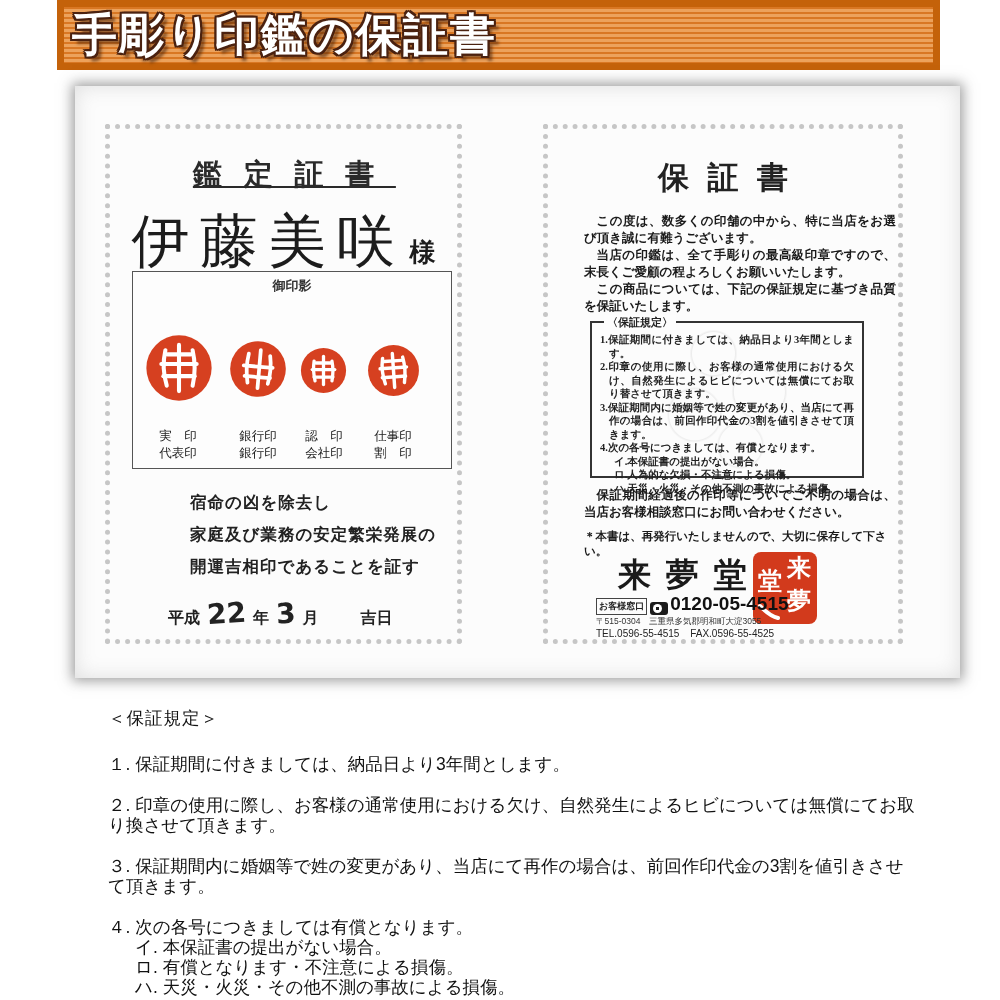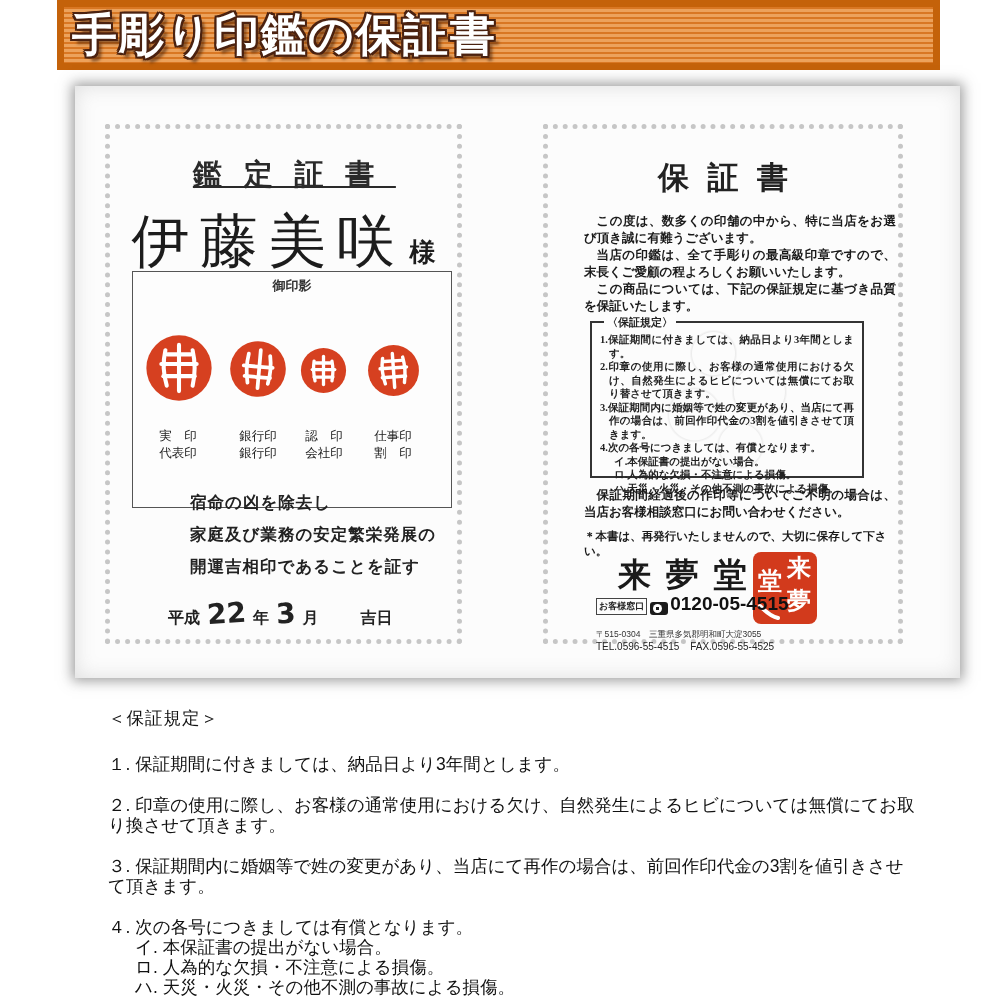--- a/index.html
+++ b/index.html
@@ -48,21 +48,21 @@
     text-align: center; font-size: 29px; font-weight: bold;
     letter-spacing: 0.75em; text-indent: 0.75em; color: #2a2a2a; text-decoration: underline;
   }
   .acert-name-row {
     position: absolute; top: 74px; left: 0; width: 100%; text-align: center;
     white-space: nowrap;
   }
   .acert-name { font-size: 58px; font-weight: normal; letter-spacing: 0.18em; color: #1c1c1c; }
   .acert-honorific { font-size: 26px; font-weight: bold; color: #1c1c1c; }
   .sealbox {
-    position: absolute; left: 22px; top: 142px; width: 320px; height: 237px;
+    position: absolute; left: 22px; top: 142px; width: 320px; height: 198px;
     border: 1px solid #555; background: #fdfdfd;
   }
   .sealbox-label {
     position: absolute; top: 5px; left: 0; width: 100%;
     text-align: center; font-size: 13px; font-weight: bold; color: #333;
   }
   .seal { position: absolute; }
   .seal svg { display: block; width: 100%; height: 100%; }
   .seal-1 { left: 12px;  top: 62px; width: 68px; height: 68px; }
   .seal-2 { left: 96px;  top: 68px; width: 58px; height: 58px; }
@@ -147,21 +147,21 @@
   .freedial {
     display: inline-block; width: 18px; height: 13px; background: #1b1b1b;
     border-radius: 3px; margin-right: 2px; position: relative;
   }
   .freedial::after {
     content: ""; position: absolute; left: 3px; top: 2px; width: 9px; height: 9px;
     border-radius: 50%; background:
       radial-gradient(circle at 50% 50%, #1b1b1b 0 1.5px, #fff 2px 4.5px);
   }
   .phone { font-size: 19px; font-weight: bold; color: #111; letter-spacing: 0; }
-  .contact-address { font-size: 8.5px; color: #333; margin-top: 14px; white-space: nowrap; }
+  .contact-address { font-size: 8.5px; color: #333; margin-top: 1px; white-space: nowrap; }
   .contact-telfax { font-size: 10px; color: #222; white-space: nowrap; }
   .contact-telfax .fax { margin-left: 8px; }
   .shop-stamp { position: absolute; left: 204px; top: 422px; width: 66px; height: 74px; }
   .shop-stamp svg { display: block; width: 100%; height: 100%; }
 
   
   .terms { position: absolute; left: 108px; top: 706px; width: 812px; }
   .terms-heading { font-size: 17.5px; letter-spacing: 1px; margin-bottom: 24px; }
   .term-item { font-size: 17.5px; line-height: 20px; margin-bottom: 21px; }
   .term-item.last { margin-bottom: 0; }
@@ -324,15 +324,15 @@
   </div>
 </div>
 
 <div class="terms">
   <div class="terms-heading">＜保証規定＞</div>
   <div class="term-item">１. 保証期間に付きましては、納品日より3年間とします。</div>
   <div class="term-item">２. 印章の使用に際し、お客様の通常使用における欠け、自然発生によるヒビについては無償にてお取り換させて頂きます。</div>
   <div class="term-item">３. 保証期間内に婚姻等で姓の変更があり、当店にて再作の場合は、前回作印代金の3割を値引きさせて頂きます。</div>
   <div class="term-item last">４. 次の各号につきましては有償となります。</div>
   <div class="term-sub">イ. 本保証書の提出がない場合。</div>
-  <div class="term-sub">ロ. 人為的な欠損・不注意による損傷。</div>
+  <div class="term-sub">ロ. 有償となります・不注意による損傷。</div>
   <div class="term-sub">ハ. 天災・火災・その他不測の事故による損傷。</div>
 </div>
 
 </body></html>

